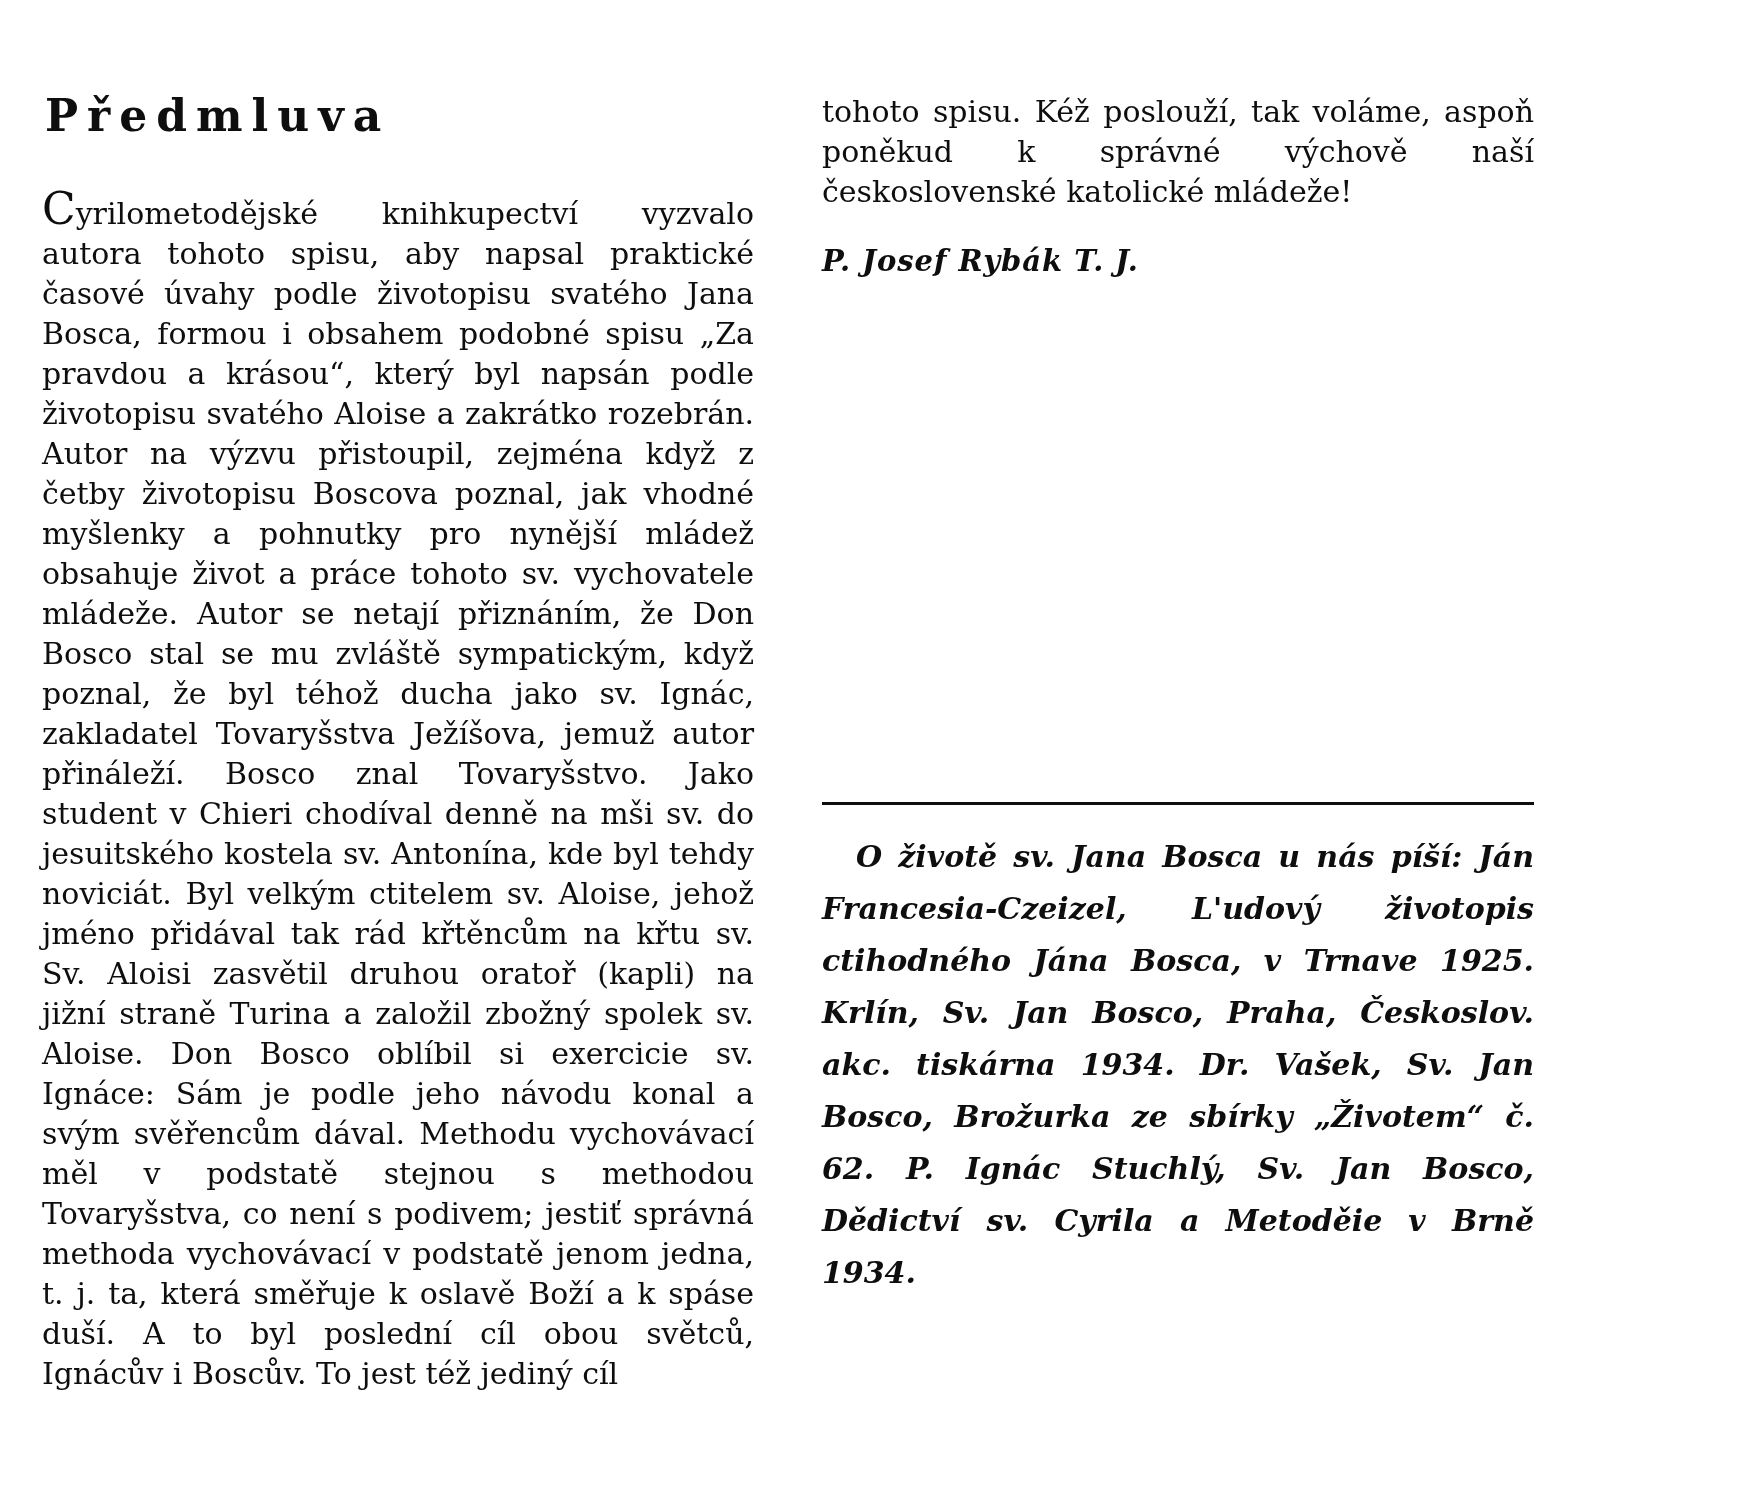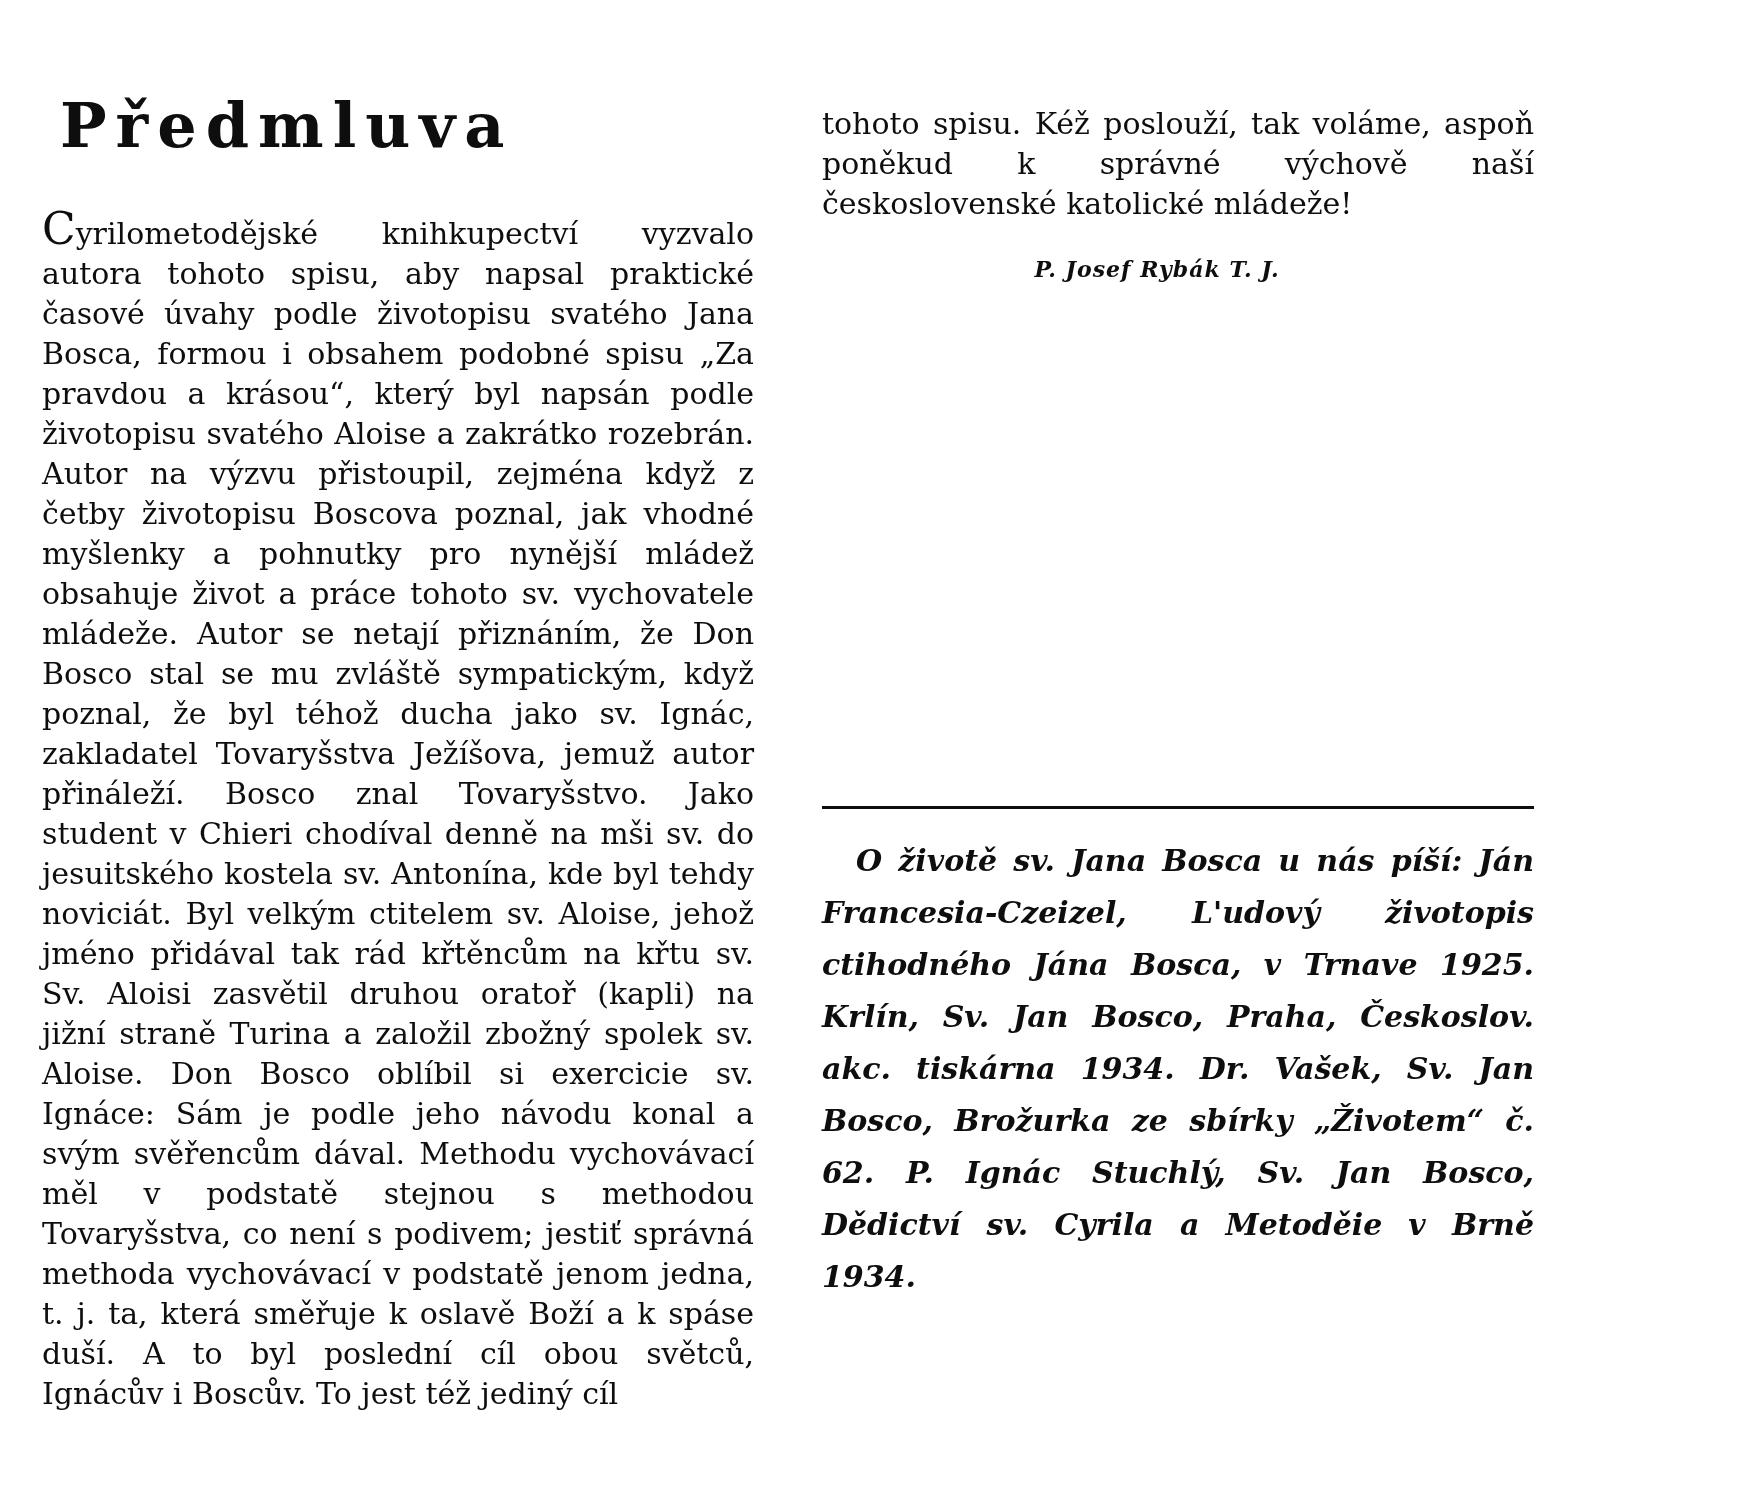--- a/index.html
+++ b/index.html
@@ -17,24 +17,24 @@
   }
   .page {
     position: absolute;
     inset: 0;
   }
   .col {
     position: absolute;
     width: 712px;
   }
   .col-left  { left: 42px;  top: 92px;  }
-  .col-right { left: 822px; top: 104px; }
+  .col-right { left: 822px; top: 92px; }
   .title {
-    margin: 0 0 54px 18px;
-    font-size: 62px;
+    margin: 0 0 54px 3px;
+    font-size: 44px;
     font-weight: bold;
     letter-spacing: 9px;
     line-height: 1.1;
   }
   .body-text {
     margin: 0;
     font-size: 30px;
     line-height: 40px;
     text-align: justify;
   }
@@ -44,22 +44,22 @@
   }
   .place-block {
     margin-top: 28px;
     padding-left: 40px;
     font-size: 30px;
     line-height: 42px;
   }
   .signature {
     margin-top: 32px;
     padding-right: 42px;
-    text-align: center;
-    font-size: 22px;
+    text-align: left;
+    font-size: 29px;
     font-style: italic;
     font-weight: 600;
     letter-spacing: 1px;
   }
   .divider {
     margin-top: 524px;
     border: 0;
     border-top: 3px solid #0e0e0e;
     width: 100%;
   }

